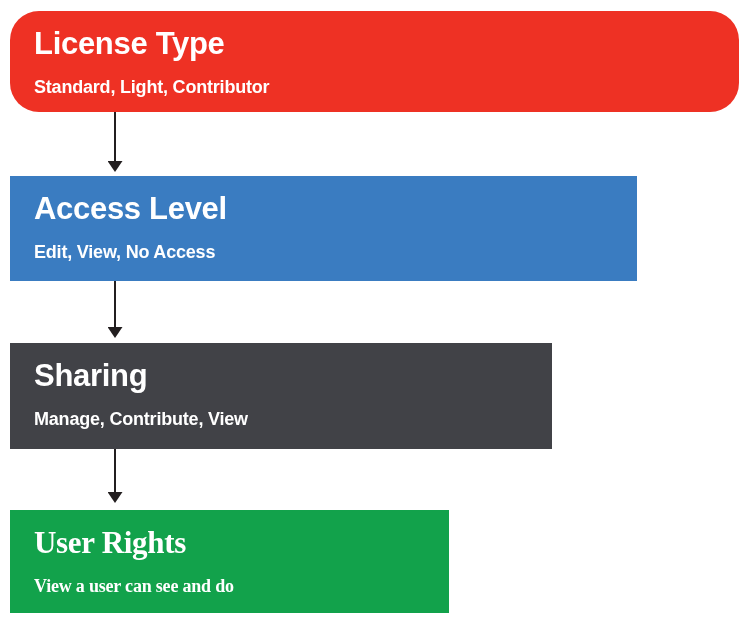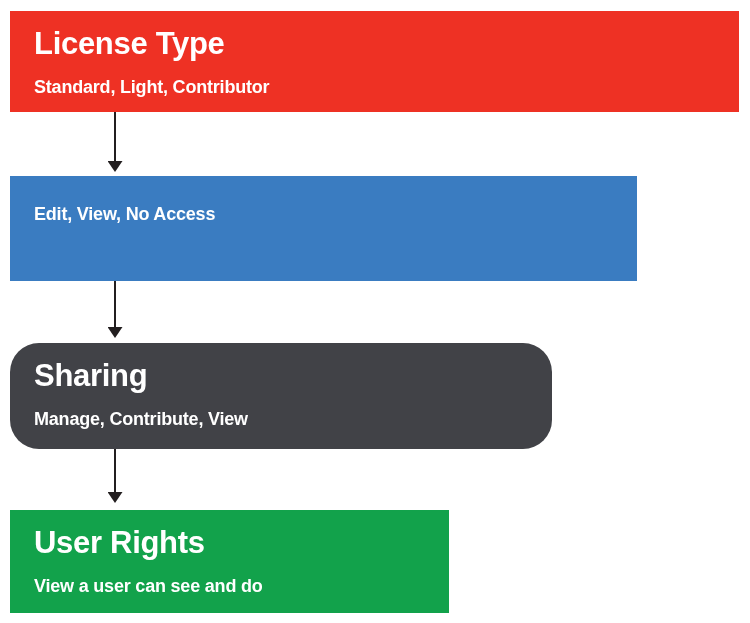--- a/index.html
+++ b/index.html
@@ -15,24 +15,24 @@
     font-family: "Liberation Sans", sans-serif;
     overflow: hidden;
   }
   .step {
     position: absolute;
     left: 10px;
     box-sizing: border-box;
     padding: 14px 10px 0 24px;
     color: #ffffff;
   }
-  .step-0 { top: 11px;  width: 729px; height: 101px; }
+  .step-0 { top: 11px;  width: 729px; height: 101px; border-radius: 29px; }
   .step-1 { top: 176px; width: 627px; height: 105px; }
   .step-2 { top: 343px; width: 542px; height: 106px; }
-  .step-3 { top: 510px; width: 439px; height: 103px; }
+  .step-3 { top: 510px; width: 439px; height: 103px; font-family: Liberation Serif, serif; }
   .step-title {
     font-size: 31px;
     font-weight: bold;
     line-height: 38px;
     letter-spacing: -0.3px;
     white-space: nowrap;
   }
   .step-subtitle {
     margin-top: 10px;
     font-size: 18px;
@@ -72,29 +72,30 @@
     <div class="step-title">License Type</div>
     <div class="step-subtitle">Standard, Light, Contributor</div>
   </div>
 
   <div class="arrow arrow-0">
     <div class="arrow-line" style="background-color: rgb(35, 31, 32);"></div>
     <div class="arrow-head" style="background-color: rgb(35, 31, 32);"></div>
   </div>
 
   <div class="step step-1" style="background-color: rgb(58, 124, 193);">
+    <div class="step-title">Access Level</div>
     <div class="step-subtitle">Edit, View, No Access</div>
   </div>
 
   <div class="arrow arrow-1">
     <div class="arrow-line" style="background-color: rgb(35, 31, 32);"></div>
     <div class="arrow-head" style="background-color: rgb(35, 31, 32);"></div>
   </div>
 
-  <div class="step step-2" style="background-color: rgb(65, 66, 71); border-radius: 29px;">
+  <div class="step step-2" style="background-color: rgb(65, 66, 71);">
     <div class="step-title">Sharing</div>
     <div class="step-subtitle">Manage, Contribute, View</div>
   </div>
 
   <div class="arrow arrow-2">
     <div class="arrow-line" style="background-color: rgb(35, 31, 32);"></div>
     <div class="arrow-head" style="background-color: rgb(35, 31, 32);"></div>
   </div>
 
   <div class="step step-3" style="background-color: rgb(18, 162, 75);">

